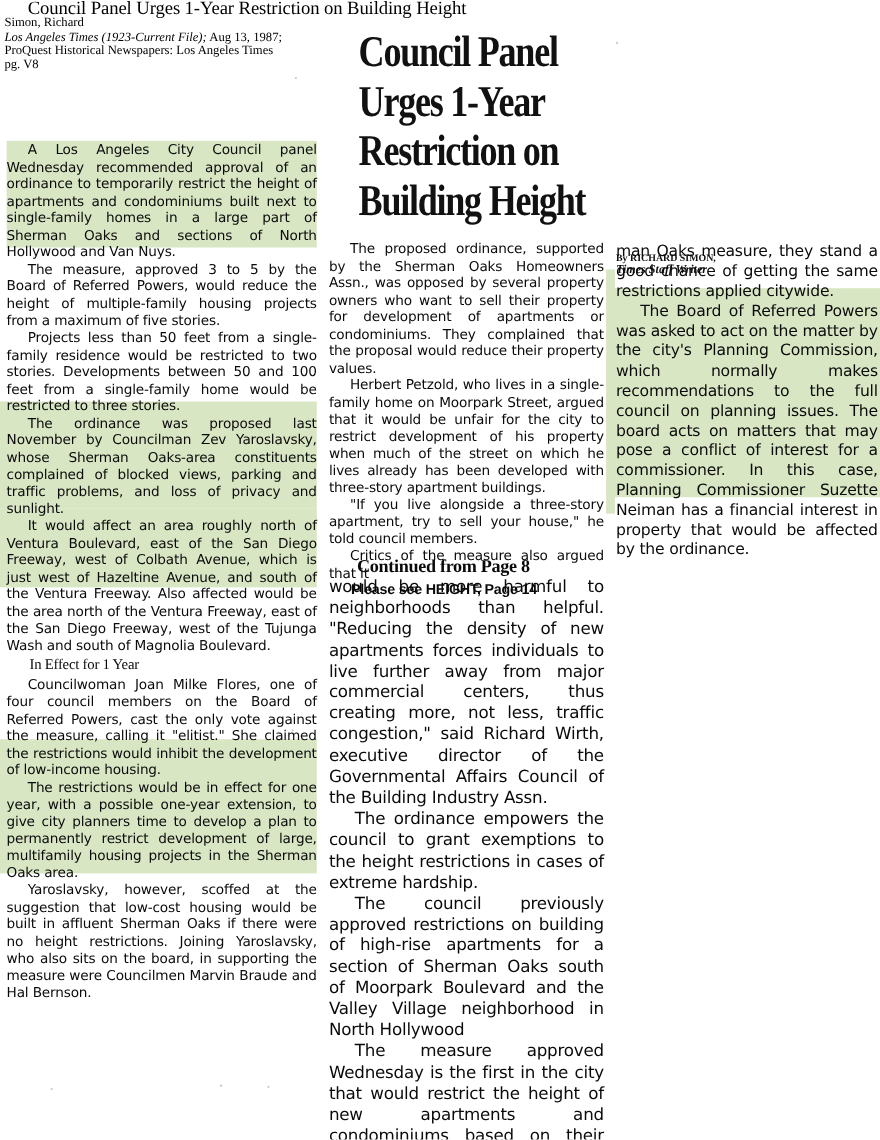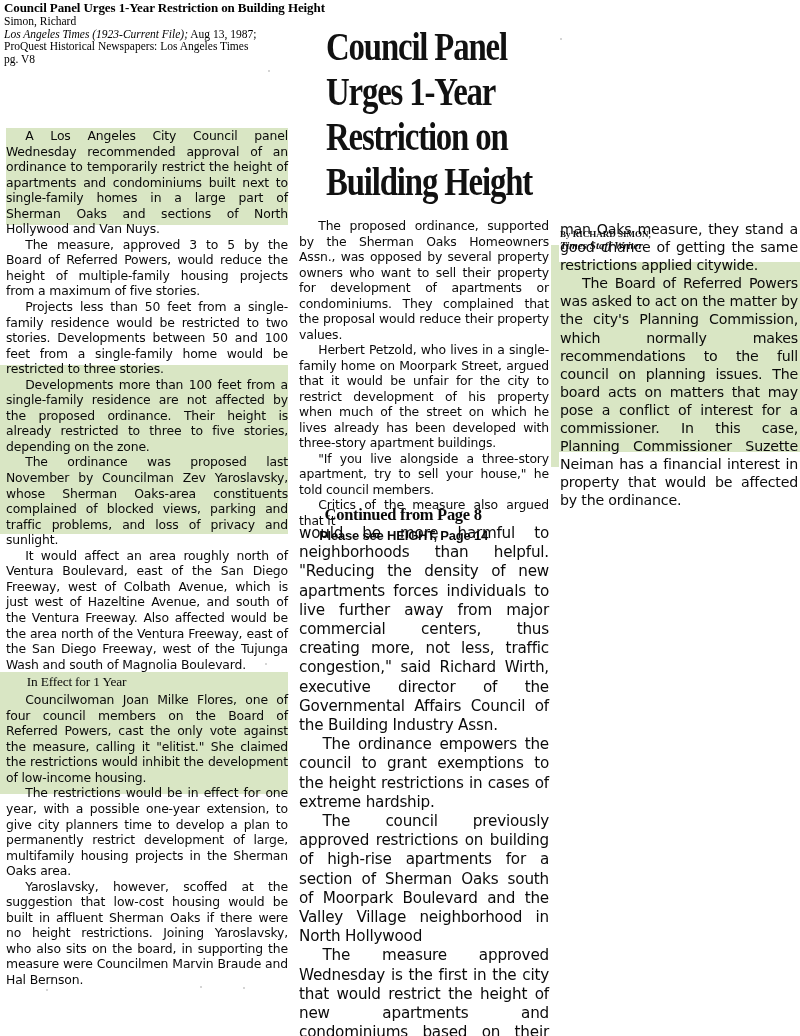--- a/index.html
+++ b/index.html
@@ -18,25 +18,26 @@
 
   
   .citation {
     position: absolute;
     left: 4px;
     top: 1px;
     width: 420px;
   }
   .citation .cit-title {
     font-family: "Liberation Serif", "DejaVu Serif", serif;
-    font-weight: bold;
-    font-size: 13px;
+    font-weight: normal;
+    font-size: 17px;
     line-height: 14px;
     white-space: nowrap;
     letter-spacing: -0.1px;
+    text-align: right;
   }
   .citation .cit-line {
     font-size: 11.5px;
     line-height: 12.6px;
     white-space: nowrap;
   }
   .citation .cit-italic { font-style: italic; }
 
   
   .scan {
@@ -206,21 +207,20 @@
 
   <div class="byline">
     <div class="by-name">By RICHARD SIMON,</div>
     <div class="by-role">Times Staff Writer</div>
   </div>
 
   <div class="col" id="col1">
     <p>A Los Angeles City Council panel Wednesday recommended approval of an ordinance to temporarily restrict the height of apartments and condominiums built next to single-family homes in a large part of Sherman Oaks and sections of North Hollywood and Van Nuys.</p>
     <p>The measure, approved 3 to 5 by the Board of Referred Powers, would reduce the height of multiple-family housing projects from a maximum of five stories.</p>
     <p>Projects less than 50 feet from a single-family residence would be restricted to two stories. Developments between 50 and 100 feet from a single-family home would be restricted to three stories.</p>
-    <p>Developments more than 100 feet from a single-family residence are not affected by the proposed ordinance. Their height is already restricted to three to five stories, depending on the zone.</p>
     <p>The ordinance was proposed last November by Councilman Zev Yaroslavsky, whose Sherman Oaks-area constituents complained of blocked views, parking and traffic problems, and loss of privacy and sunlight.</p>
     <p>It would affect an area roughly north of Ventura Boulevard, east of the San Diego Freeway, west of Colbath Avenue, which is just west of Hazeltine Avenue, and south of the Ventura Freeway. Also affected would be the area north of the Ventura Freeway, east of the San Diego Freeway, west of the Tujunga Wash and south of Magnolia Boulevard.</p>
     <p class="subhead">In Effect for 1 Year</p>
     <p>Councilwoman Joan Milke Flores, one of four council members on the Board of Referred Powers, cast the only vote against the measure, calling it "elitist." She claimed the restrictions would inhibit the development of low-income housing.</p>
     <p>The restrictions would be in effect for one year, with a possible one-year extension, to give city planners time to develop a plan to permanently restrict development of large, multifamily housing projects in the Sherman Oaks area.</p>
     <p>Yaroslavsky, however, scoffed at the suggestion that low-cost housing would be built in affluent Sherman Oaks if there were no height restrictions. Joining Yaroslavsky, who also sits on the board, in supporting the measure were Councilmen Marvin Braude and Hal Bernson.</p>
   </div>
 
   <div class="col" id="col2a">
     <p>The proposed ordinance, supported by the Sherman Oaks Homeowners Assn., was opposed by several property owners who want to sell their property for development of apartments or condominiums. They complained that the proposal would reduce their property values.</p>

